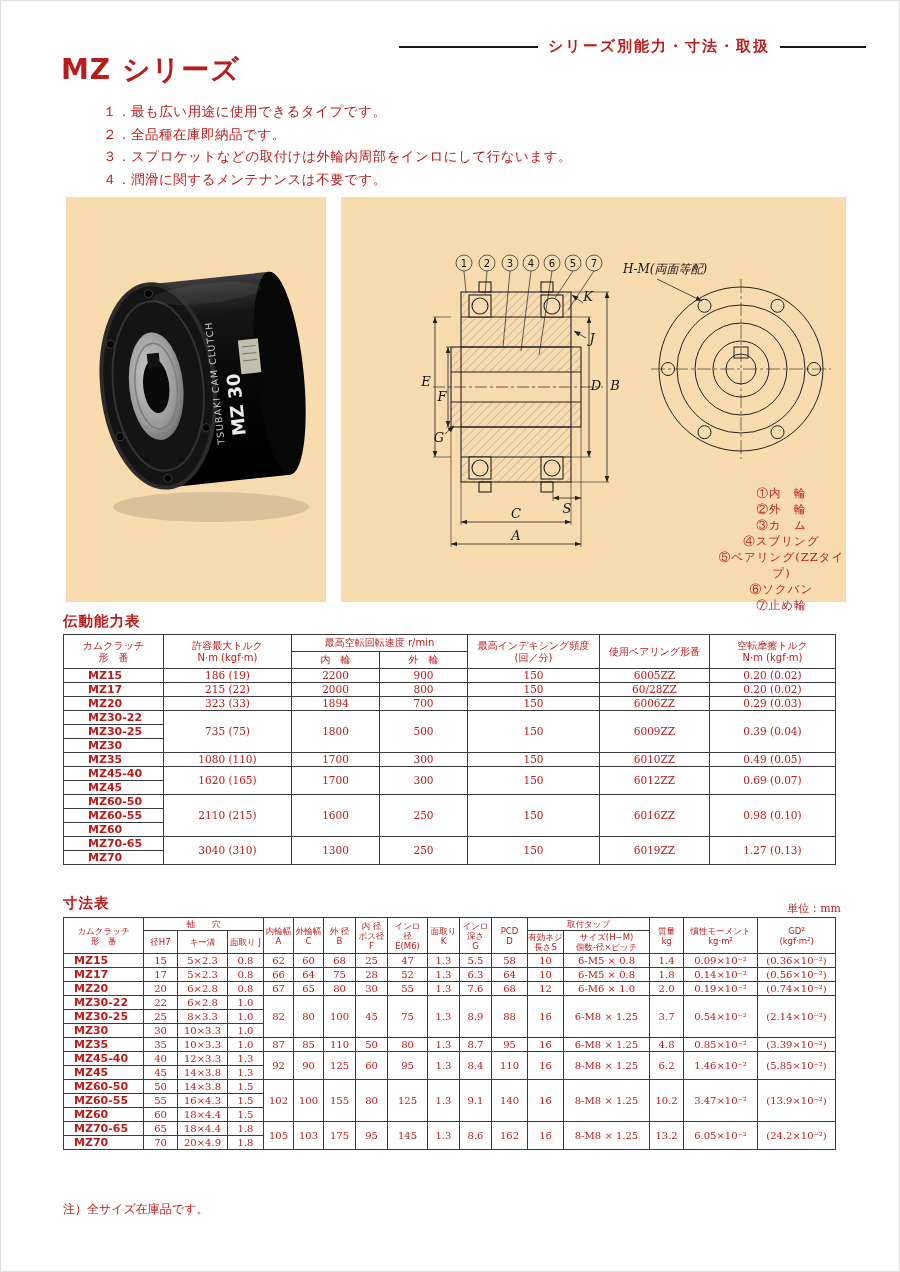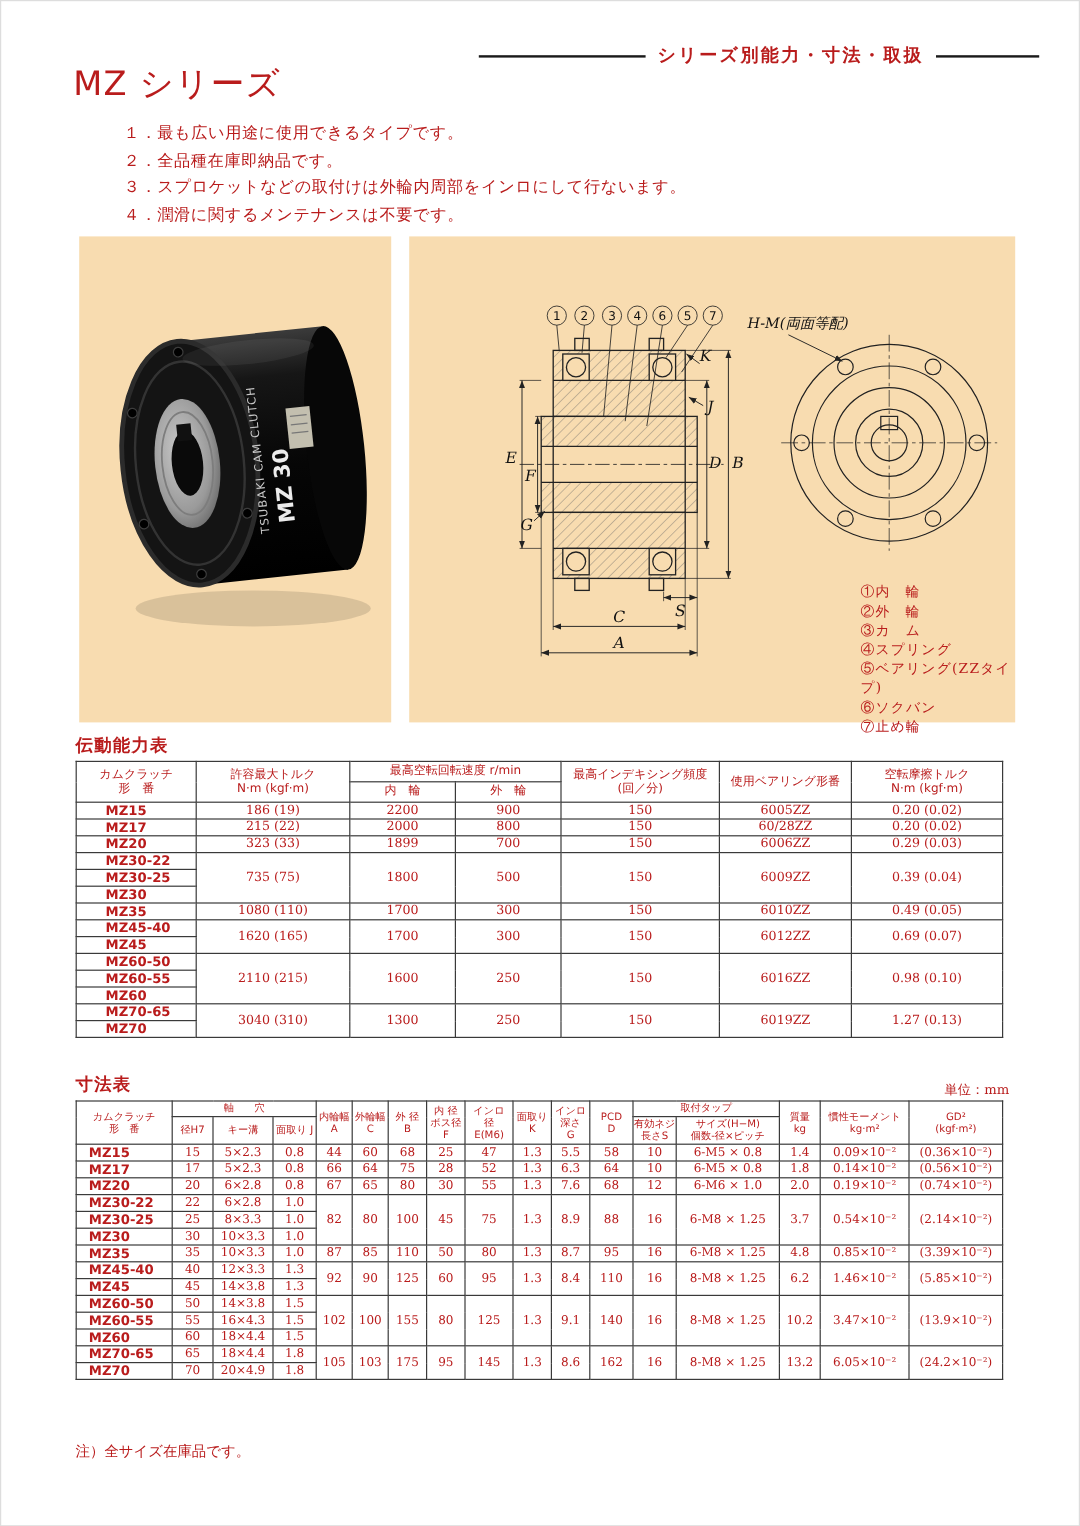--- a/index.html
+++ b/index.html
@@ -9,30 +9,30 @@
     overflow: hidden; border: 1px solid #ddd;
     font-family: "DejaVu Serif", serif; color:#b91c1c;
   }
   
   .top-rule { position:absolute; top:36px; left:398px; right:33px; display:flex; align-items:center; gap:10px; }
   .rule-line { height:2px; background:#1a1a1a; }
   .rule-line.l { flex:1; }
   .rule-line.r { width:86px; }
   .rule-text { font-family:"DejaVu Sans",sans-serif; font-weight:bold; font-size:15px; letter-spacing:2px; white-space:nowrap; }
 
-  .title { position:absolute; top:50px; left:60px; font-family:"DejaVu Sans",sans-serif; font-size:28px; font-weight:normal; letter-spacing:1px; }
+  .title { position:absolute; top:50px; left:60px; font-family:"DejaVu Sans",sans-serif; font-size:28px; font-weight:bold; letter-spacing:1px; }
 
   .bullets { position:absolute; top:99px; left:78px; list-style:none; font-size:13.5px; line-height:22.5px; letter-spacing:.5px;margin-left:24px; }
 
   .panel { position:absolute; background:#f8dcb0; }
   .panel-photo { left:65px; top:196px; width:260px; height:405px; }
   .panel-draw  { left:340px; top:196px; width:505px; height:405px; }
   svg.fill { width:100%; height:100%; display:block; }
 
-  .legend { position:absolute; left:376px; top:288px; font-size:11.5px; line-height:16px; letter-spacing:1px; }
+  .legend { position:absolute; left:376px; top:288px; font-size:11.5px; line-height:16px; letter-spacing:1px;text-align:center; }
 
   .tbl-title { position:absolute; font-family:"DejaVu Sans",sans-serif; font-weight:bold; font-size:14.5px; letter-spacing:1px; }
   .cap-title { left:62px; top:611px; }
   .dim-title { left:62px; top:893px; }
   .unit-note { position:absolute; right:58px; top:900px; font-size:11px;margin-left:28px; }
 
   table { border-collapse:collapse; table-layout:fixed; }
   .cap-table { position:absolute; left:62px; top:633px; width:772px; }
   .dim-table { position:absolute; left:62px; top:916px; width:772px; }
   th, td { border:1px solid #3a3a3a; text-align:center; vertical-align:middle; white-space:pre-line; }
@@ -295,21 +295,21 @@
           <td>215 (22)</td>
           <td>2000</td>
           <td>800</td>
           <td>150</td>
           <td>60/28ZZ</td>
           <td>0.20 (0.02)</td>
         </tr>
         <tr>
           <td>MZ20</td>
           <td>323 (33)</td>
-          <td>1899</td>
+          <td>1894</td>
           <td>700</td>
           <td>150</td>
           <td>6006ZZ</td>
           <td>0.29 (0.03)</td>
         </tr>
         <tr>
           <td>MZ30-22</td>
           <td rowspan="3">735 (75)</td>
           <td rowspan="3">1800</td>
           <td rowspan="3">500</td>
@@ -437,21 +437,21 @@
           <th>サイズ(H−M)
 個数-径×ピッチ</th>
         </tr>
       </thead>
     <tbody>
         <tr>
           <td>MZ15</td>
           <td>15</td>
           <td>5×2.3</td>
           <td>0.8</td>
-          <td>44</td>
+          <td>62</td>
           <td>60</td>
           <td>68</td>
           <td>25</td>
           <td>47</td>
           <td>1.3</td>
           <td>5.5</td>
           <td>58</td>
           <td>10</td>
           <td>6-M5 × 0.8</td>
           <td>1.4</td>

